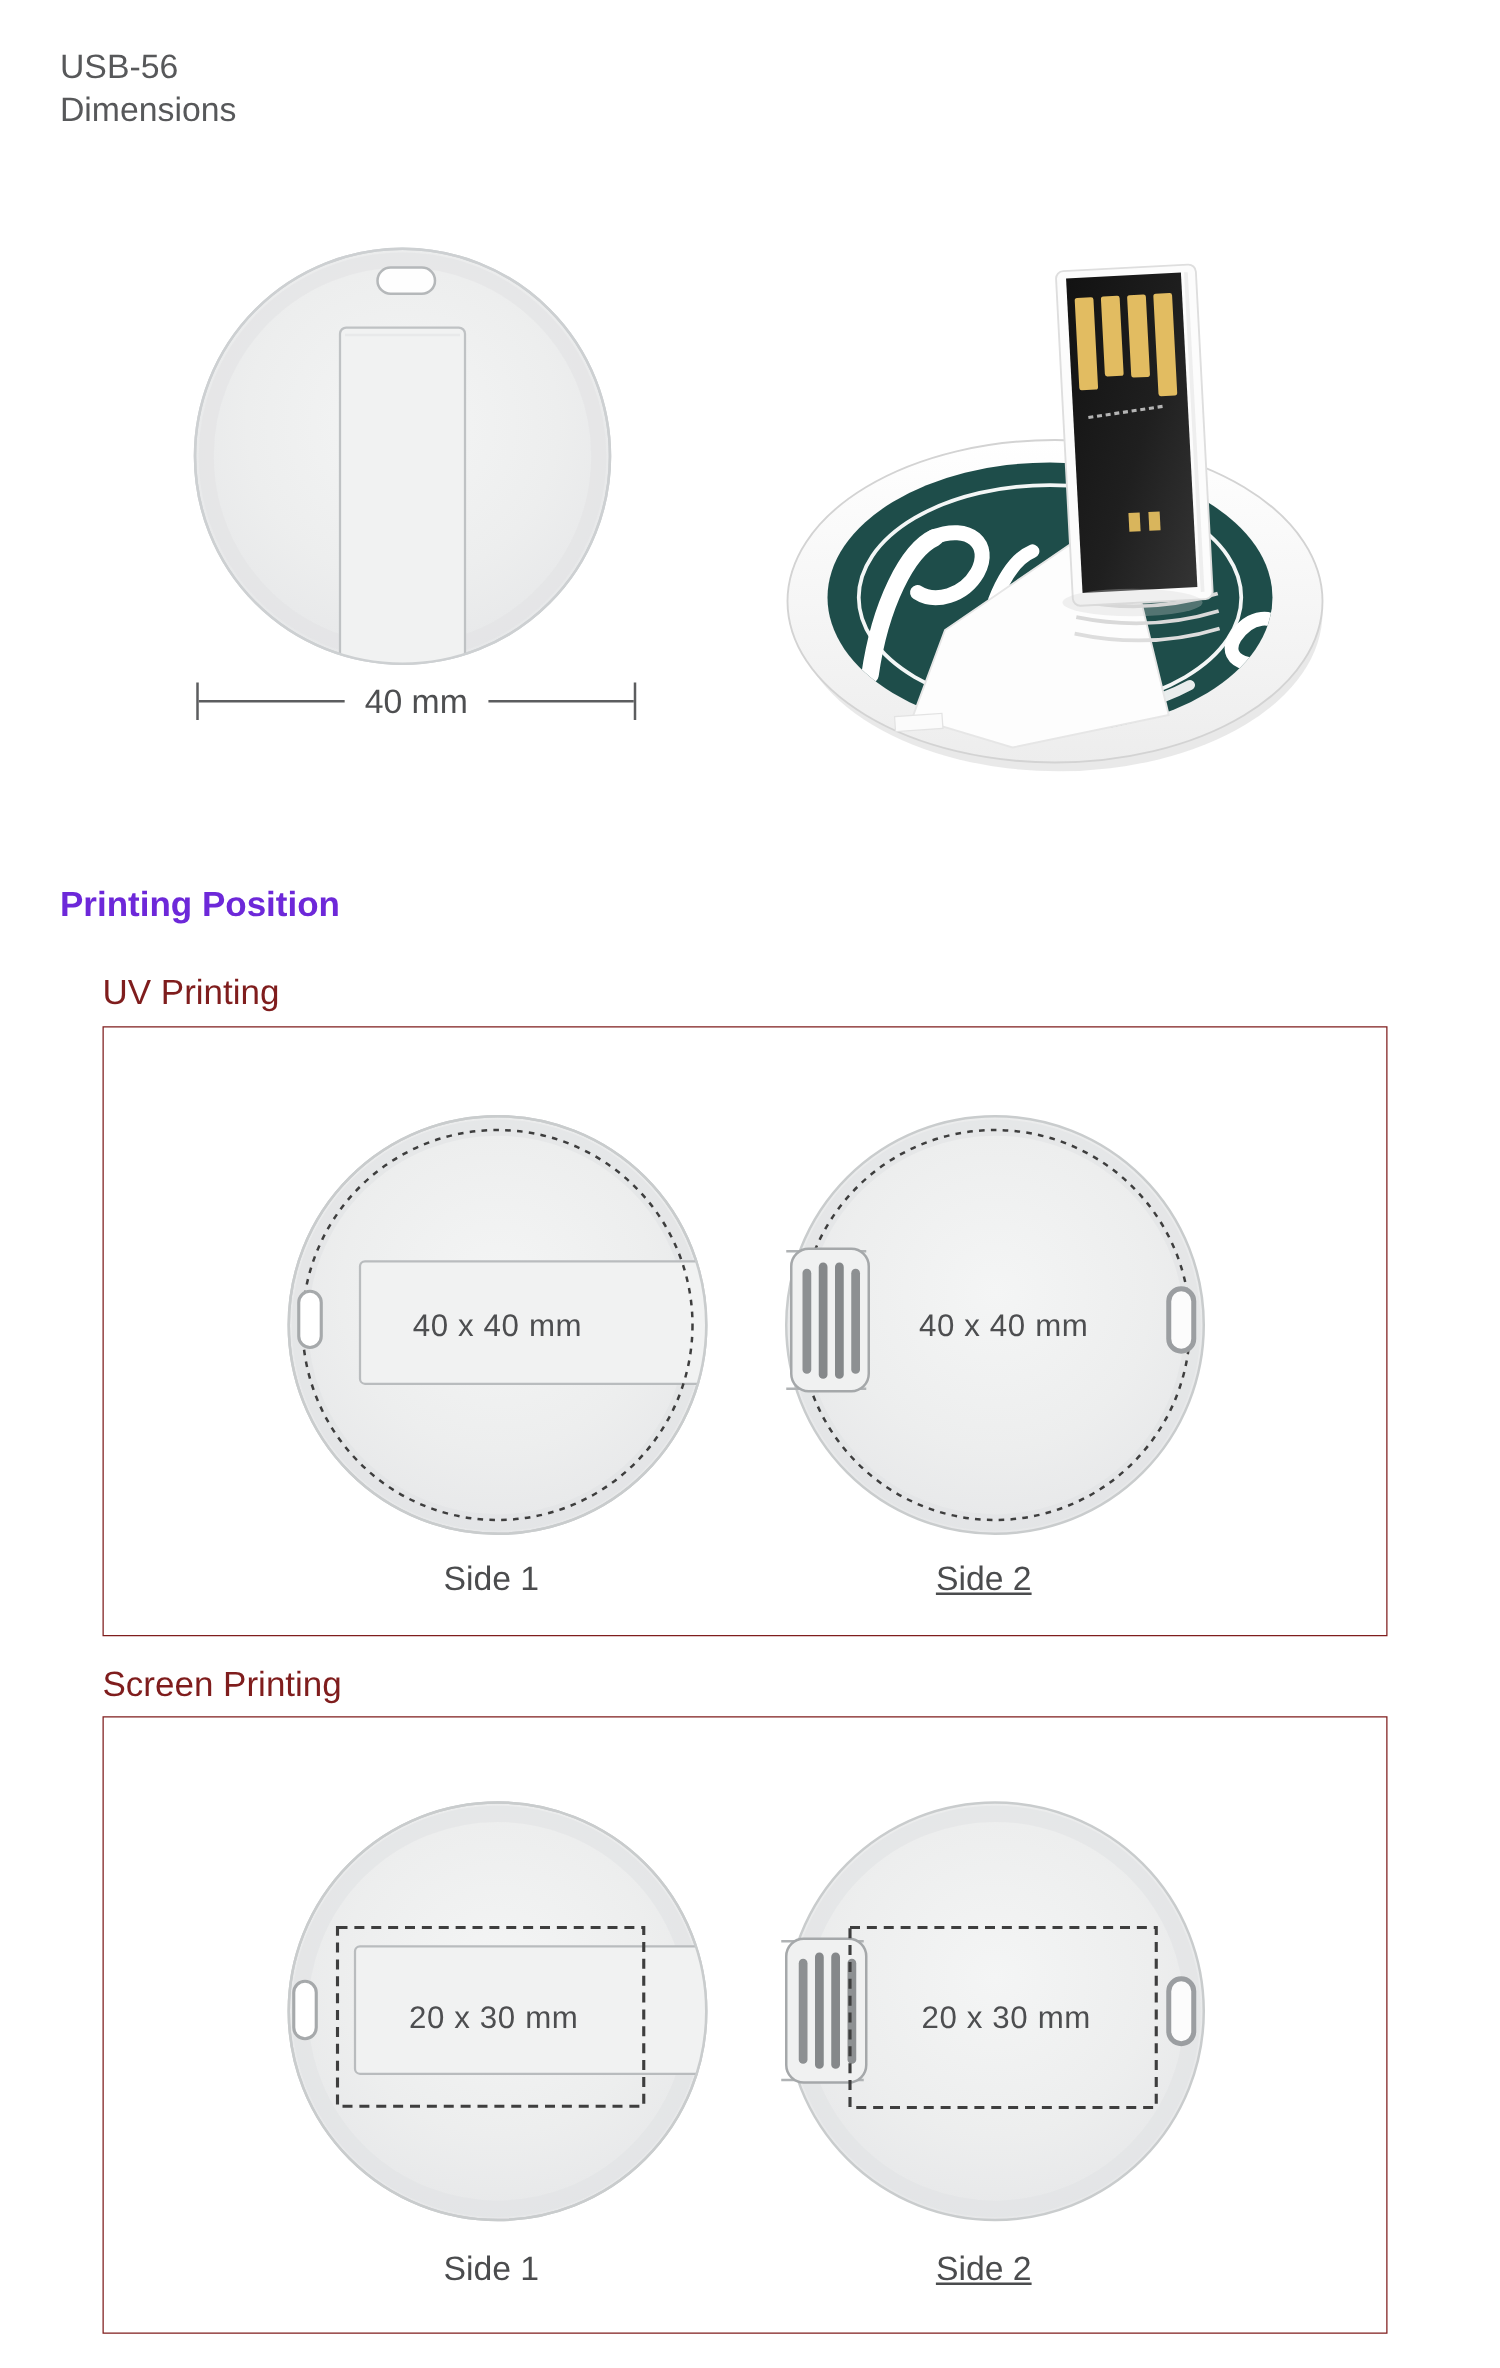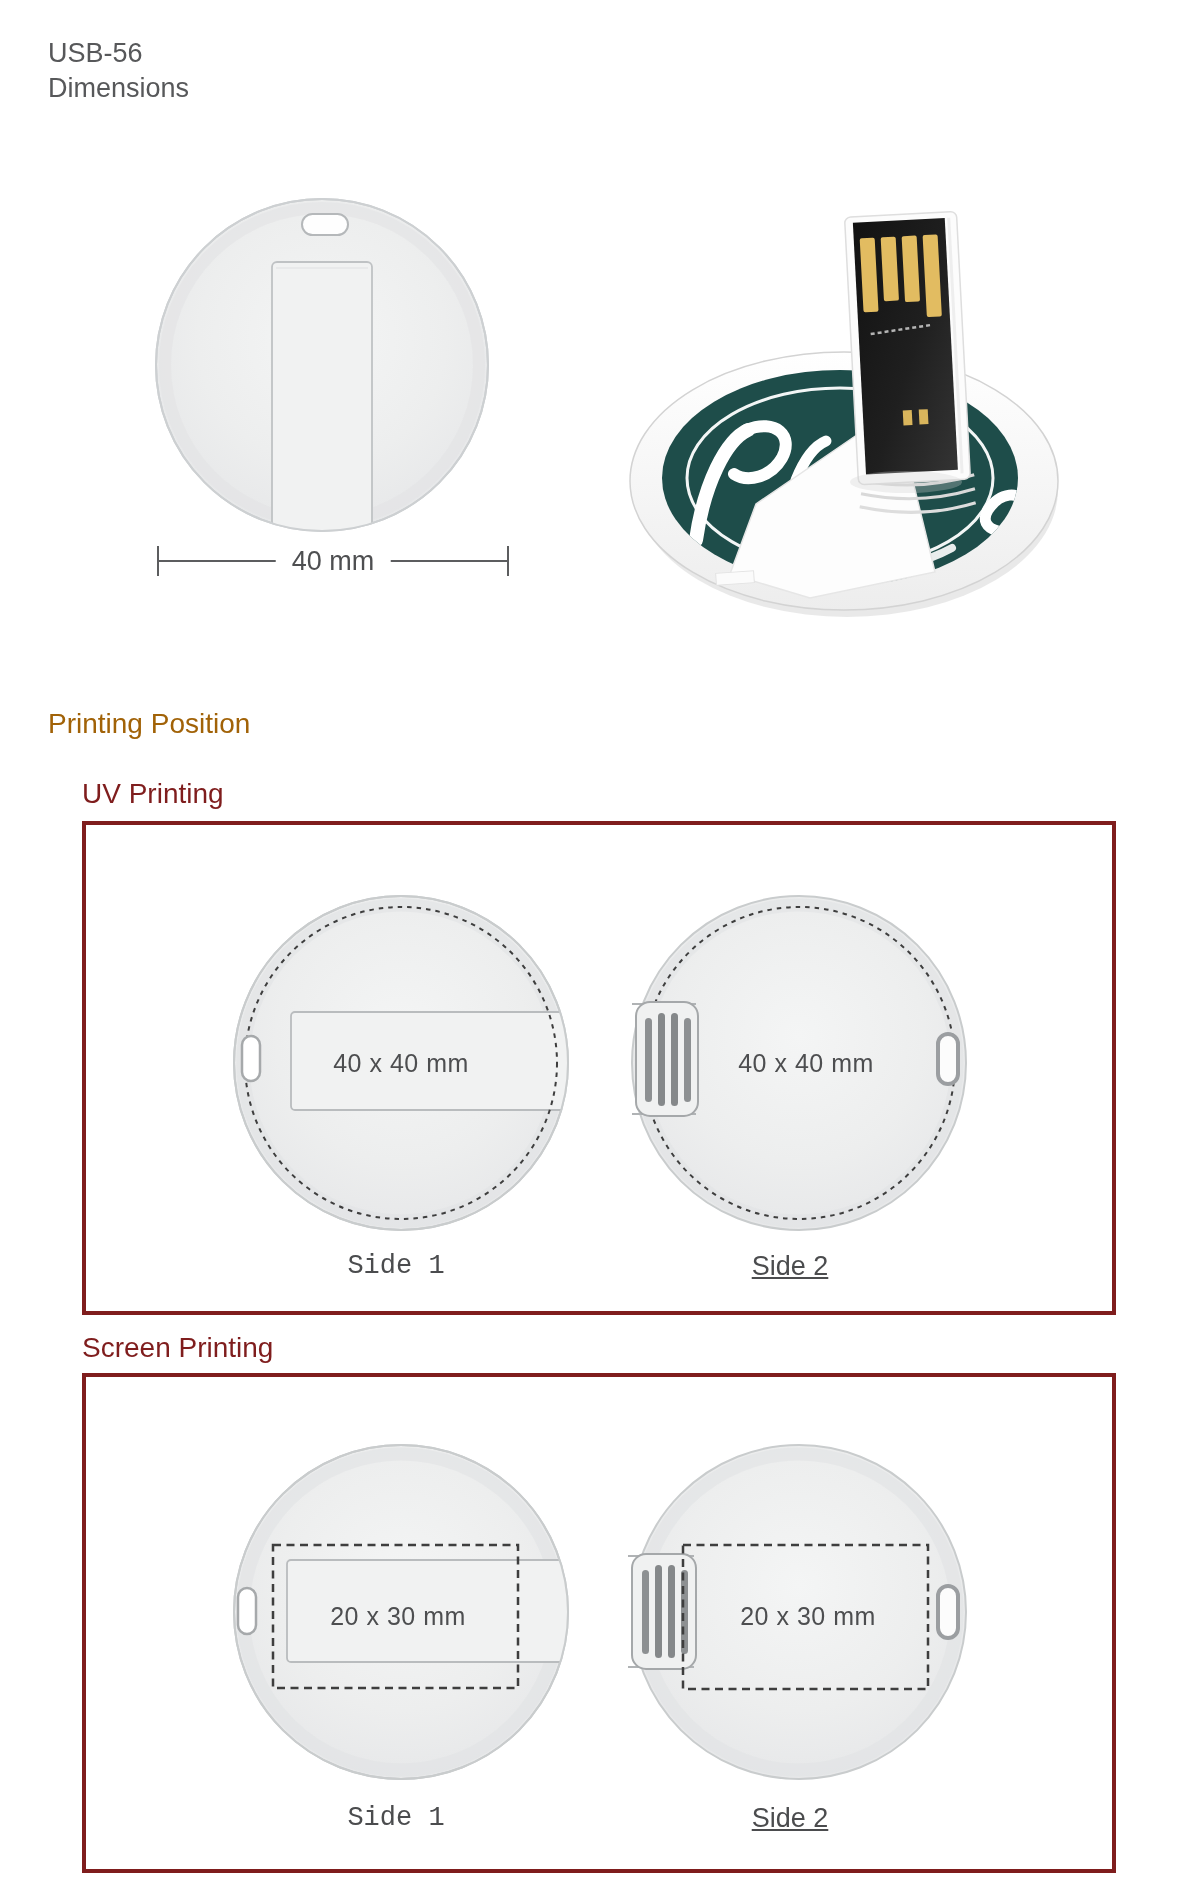--- a/index.html
+++ b/index.html
@@ -1,41 +1,41 @@
 <!DOCTYPE html>
 <html><head>
 <meta charset="utf-8">
 <style>
   html,body{margin:0;padding:0;background:#fff;}
   .page{position:relative;width:1200px;height:1894px;background:#fff;overflow:hidden;
         font-family:"Liberation Sans","DejaVu Sans",sans-serif;color:#57585a;border-radius:10px;}
   svg{position:absolute;display:block;}
 
   .doc-title{position:absolute;left:48px;top:36px;font-size:27px;line-height:35px;color:#57585a;}
-  .h-printing{position:absolute;left:48px;top:708px;margin:0;font-size:28px;font-weight:400;color:#a16207;}
+  .h-printing{position:absolute;left:48px;top:708px;margin:0;font-size:28px;font-weight:700;color:#6d28d9;}
   .h-sub{position:absolute;margin:0;font-size:28px;font-weight:400;color:#7f1d1d;}
   .h-sub.uv{left:82px;top:778px;}
   .h-sub.screen{left:82px;top:1332px;}
 
   .dim-line{position:absolute;left:157px;top:546px;width:331px;height:30px;padding-left:21px;}
   .dim-line .hline{position:absolute;left:2px;right:2px;top:14px;height:2px;background:#5c5d5f;}
   .dim-line .tick{position:absolute;top:0;bottom:0;width:2px;background:#5c5d5f;}
   .dim-line .tick.l{left:0;}
   .dim-line .tick.r{right:0;}
   .dim-line .lbl{position:absolute;left:50%;top:0;transform:translateX(-50%);
                  background:#fff;padding:0 16px;font-size:27px;line-height:30px;color:#4e4f51;white-space:nowrap;}
 
-  .print-box{position:absolute;left:82px;width:1026px;border:4px solid #7f1d1d;background:#fff;}
+  .print-box{position:absolute;left:82px;width:1026px;border:1px solid #7f1d1d;background:#fff;}
   .box-uv{top:821px;height:486px;}
   .box-screen{top:1373px;height:492px;}
 
   .caption{position:absolute;width:220px;text-align:center;font-size:27px;color:#4b4c4e;}
   .box-uv .caption{top:426px;}
   .box-screen .caption{top:426px;}
-  .cap1{left:200px;font-family:Liberation Mono, monospace;}
+  .cap1{left:200px;}
   .cap2{left:594px;text-decoration:underline;}
 
   .area-label{font-size:25px;fill:#4d4e50;letter-spacing:0.5px;}
 </style>
 </head>
 <body>
 
 <div class="page">
 
   <svg width="0" height="0">

